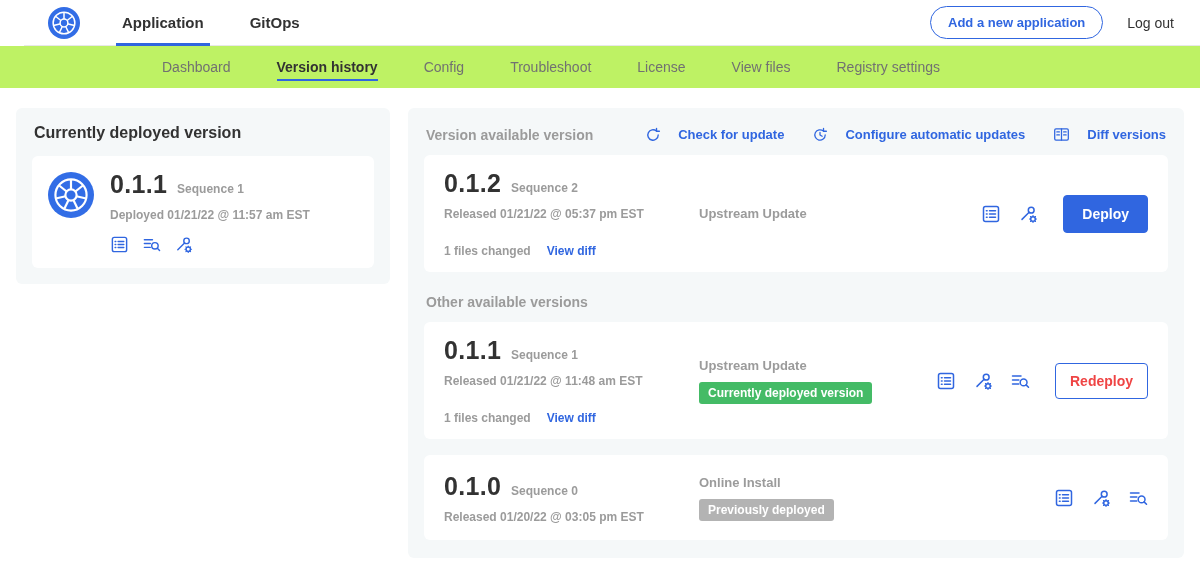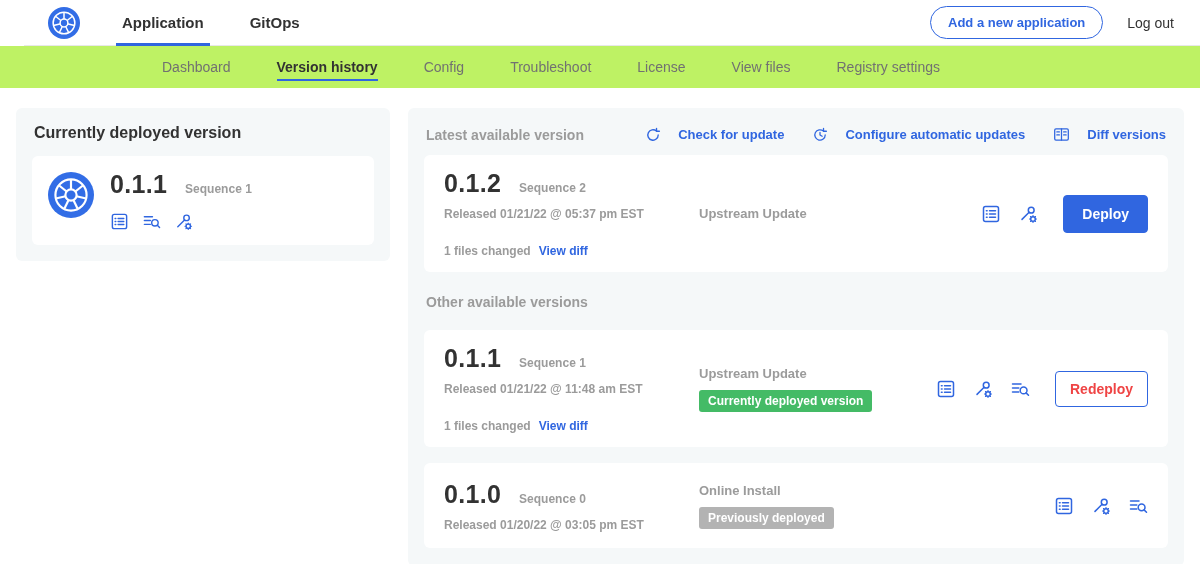--- a/index.html
+++ b/index.html
@@ -58,21 +58,21 @@
   .left-card {
     width: 374px; flex-shrink: 0;
     background: #f5f8f9; border-radius: 6px; padding: 16px;
   }
   .left-card-title { font-size: 16px; font-weight: bold; margin: 0 0 14px 2px; }
   .deployed-inner {
     background: #fff; border-radius: 6px; padding: 14px 16px;
     display: flex; gap: 16px;
   }
   .k8s-lg { width: 46px; height: 46px; flex-shrink: 0; margin-top: 2px; }
-  .version-line { display: flex; align-items: baseline; gap: 18px; }
+  .version-line { display: flex; align-items: baseline; gap: 10px; }
   .version-big { font-size: 25px; font-weight: bold; letter-spacing: .3px; color: #323232; }
   .seq { font-size: 12px; color: #9b9b9b; font-weight: 600; }
   .muted-line { font-size: 12px; color: #9b9b9b; font-weight: 600; margin-top: 9px; }
   .icon-row { display: flex; gap: 13px; margin-top: 13px; }
   .icon-btn { cursor: pointer; background: none; border: none; padding: 0; }
 
   
   .right-panel {
     flex: 1; background: #f5f8f9; border-radius: 6px;
     padding: 14px 16px 18px;
@@ -80,31 +80,31 @@
   .panel-head {
     display: flex; align-items: center; justify-content: space-between;
     padding: 4px 2px 12px;
   }
   .panel-title { color: #9b9b9b; font-size: 14px; font-weight: bold; }
   .panel-actions { display: flex; gap: 28px; }
   .action-link {
     display: flex; align-items: center; gap: 17px;
     color: #3066e0; font-size: 13px; font-weight: 600; cursor: pointer;
   }
-  .other-title { color: #9b9b9b; font-size: 14px; font-weight: bold; margin: 22px 2px 20px; }
+  .other-title { color: #9b9b9b; font-size: 14px; font-weight: bold; margin: 22px 2px 12px; }
 
   .version-card {
     background: #fff; border-radius: 6px;
     padding: 14px 20px; display: flex; align-items: center;
     min-height: 105px;
   }
   .version-card.short { min-height: 85px; }
   .version-card + .version-card { margin-top: 16px; }
   .vc-left { width: 255px; flex-shrink: 0; }
-  .files-line { display: flex; align-items: center; gap: 8px; margin-top: 23px; }
+  .files-line { display: flex; align-items: center; gap: 16px; margin-top: 23px; }
   .files-changed { font-size: 12px; color: #9b9b9b; font-weight: 600; }
   .view-diff { font-size: 12px; color: #3066e0; font-weight: bold; cursor: pointer; }
   .vc-mid {
     flex: 1; display: flex; flex-direction: column;
     justify-content: center; align-items: flex-start; gap: 9px;
   }
   .source-label { color: #9b9b9b; font-size: 13px; font-weight: bold; }
   .badge {
     font-size: 12px; font-weight: bold; color: #fff;
     padding: 4px 9px; border-radius: 3px;
@@ -234,20 +234,21 @@
       <div class="k8s-lg">
         <svg class="ic" width="46" height="46">
             <use href="#i-k8s"></use>
           </svg>
       </div>
       <div>
         <div class="version-line">
           <span class="version-big">0.1.1</span>
           <span class="seq">Sequence 1</span>
         </div>
+        <div class="muted-line">Deployed 01/21/22 @ 11:57 am EST</div>
         <div class="icon-row">
           <button class="icon-btn">
               <svg class="ic" width="19" height="19">
                 <use href="#i-checklist"></use>
               </svg>
             </button>
           <button class="icon-btn">
               <svg class="ic" width="19" height="19">
                 <use href="#i-difflines"></use>
               </svg>
@@ -257,21 +258,21 @@
                 <use href="#i-wrench"></use>
               </svg>
             </button>
         </div>
       </div>
     </div>
   </div>
 
   <div class="right-panel">
     <div class="panel-head">
-      <span class="panel-title">Latest available version</span>
+      <span class="panel-title">Version available version</span>
       <div class="panel-actions">
         <span class="action-link">
           <svg class="ic" width="16" height="16">
               <use href="#i-refresh"></use>
             </svg>
           <span>Check for update</span>
         </span>
         <span class="action-link">
           <svg class="ic" width="16" height="16">
               <use href="#i-autoupdate"></use>

